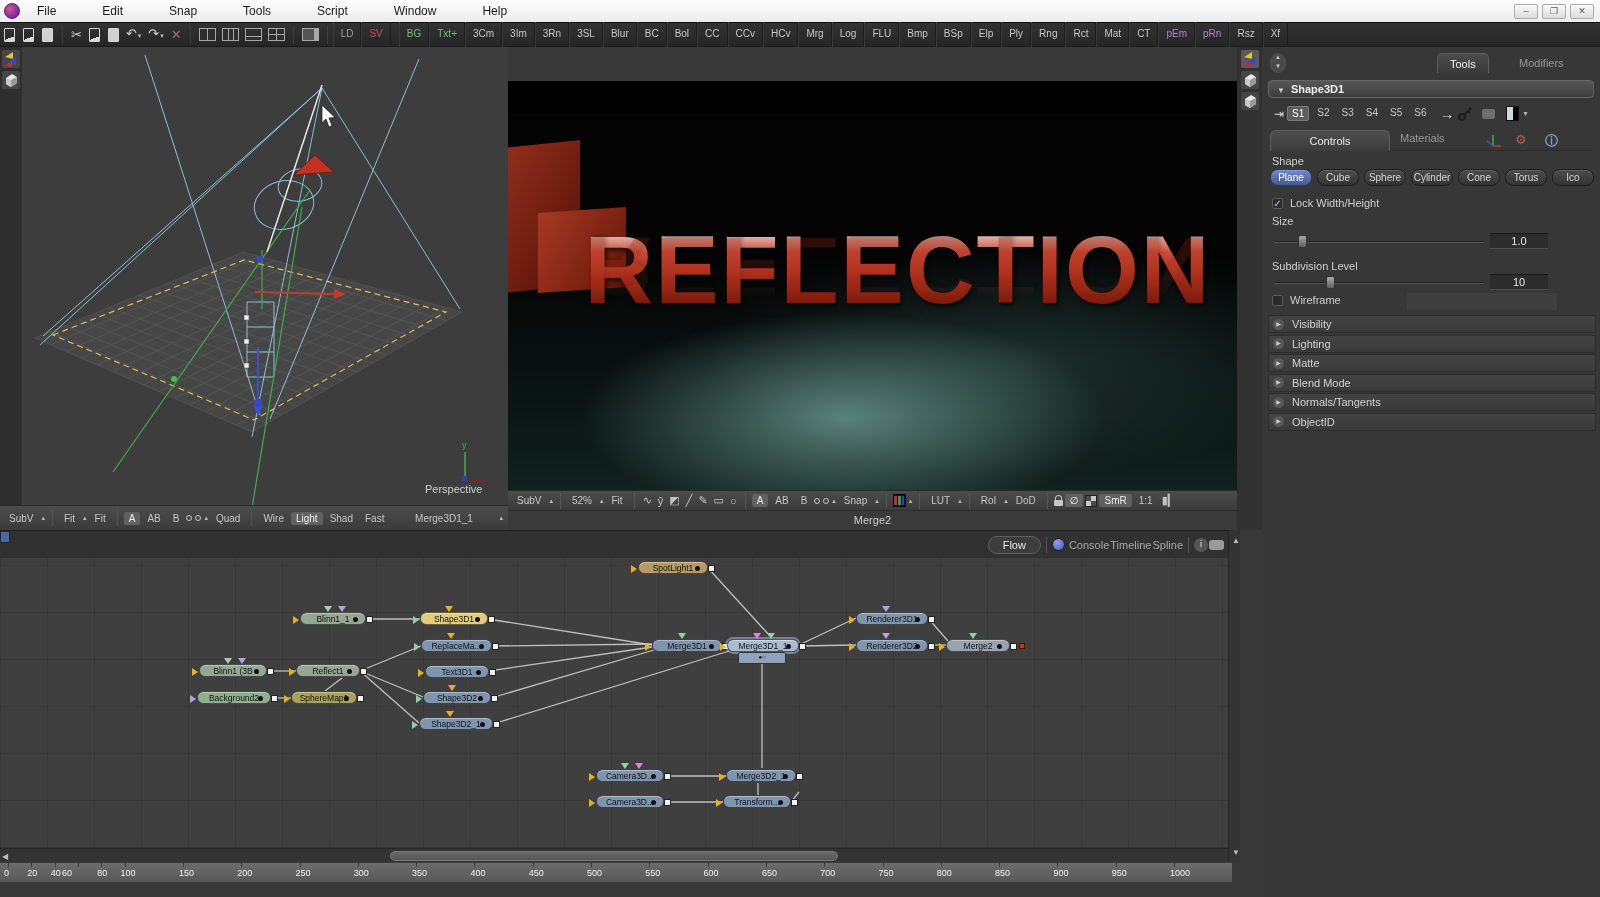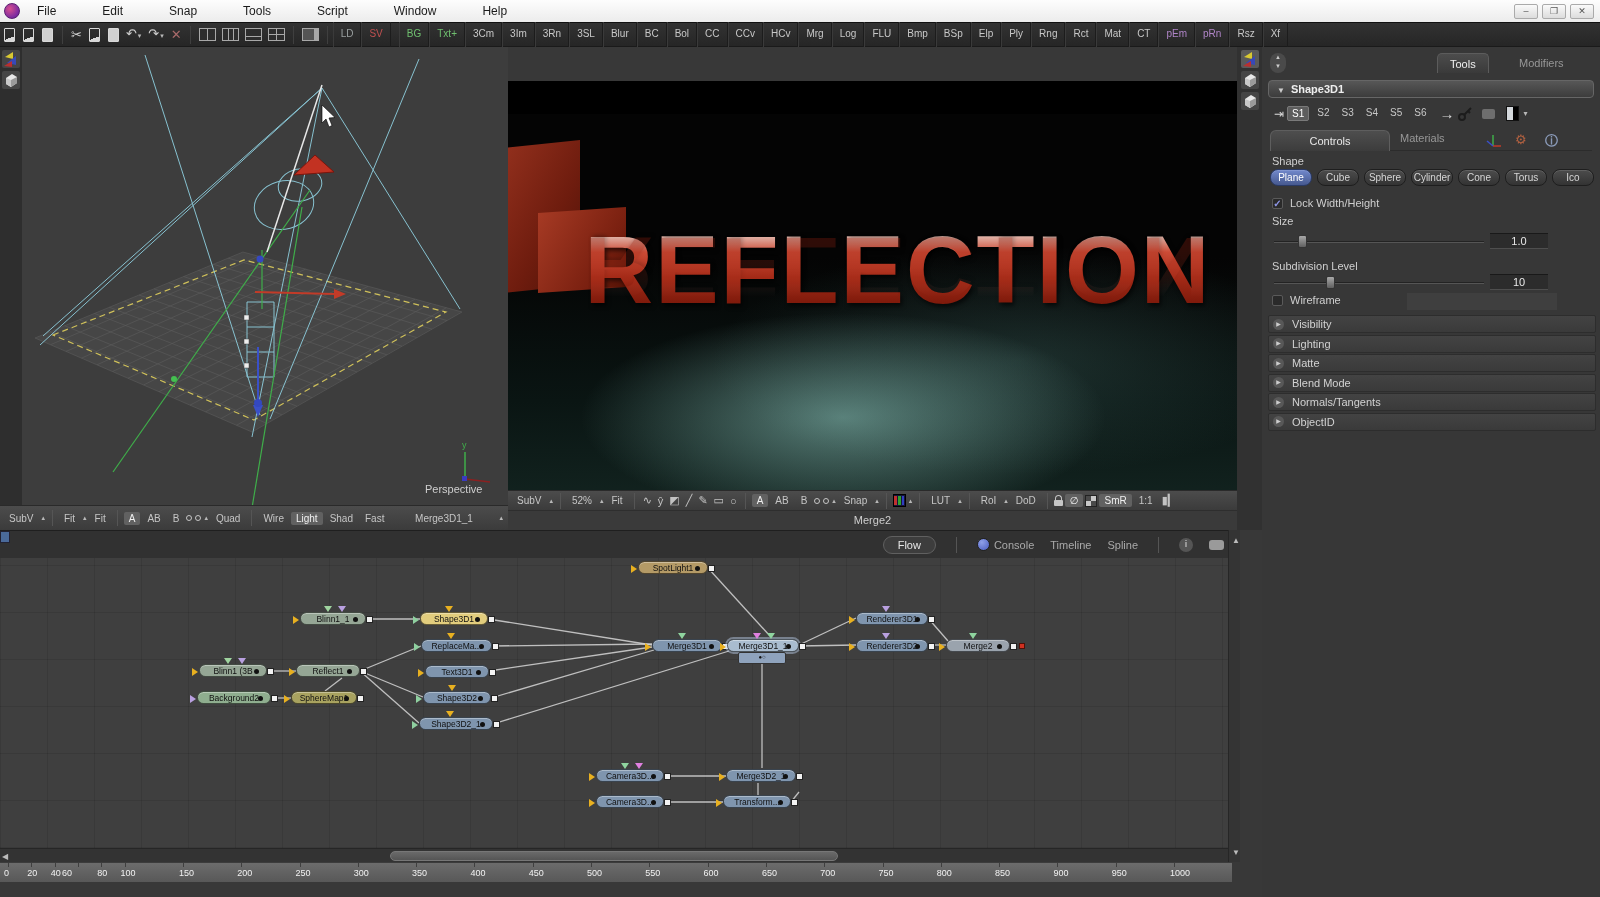--- a/index.html
+++ b/index.html
@@ -134,21 +134,21 @@
   .sect-row { height:18px; margin-bottom:1.5px; background:linear-gradient(#434343,#3a3a3a);
               border:1px solid #2d2d2d; border-radius:2px; display:flex; align-items:center; gap:8px;
               color:#d2d2d2; font-size:11px; padding-left:4px; }
   .sect-tri { width:11px; height:11px; border-radius:50%; background:#585858; color:#ccc;
               font-size:6px; text-align:center; line-height:11px; }
   #wf-ghost { position:absolute; left:145px; top:246px; width:150px; height:17px; background:#3f3f3f; }
 
   
   #flow-tabbar { position:absolute; left:0; top:530px; width:1240px; height:28px; background:#313131;
                  border-top:1px solid #1f1f1f; display:flex; align-items:center; justify-content:flex-end;
-                 gap:16px; padding-right:16px; color:#a9a9a9; font-size:11px; }
+                 gap:1px; padding-right:16px; color:#a9a9a9; font-size:11px; }
   #flow-btn { background:#3d3d3d; border:1px solid #606060; border-radius:10px; color:#e6e6e6;
               padding:2px 14px; }
   .blue-dot-ic { width:13px; height:13px; border-radius:50%; background:radial-gradient(circle at 35% 30%, #8fa0e8, #4a5cc0); 
                  display:inline-block; vertical-align:-2px; margin-right:4px; border:1px solid #222; }
   .info-round { width:14px; height:14px; border-radius:50%; background:#555; color:#bbb; font-size:9px;
                 font-weight:bold; text-align:center; line-height:13px; }
   .bubble-ic { width:15px; height:10px; background:#9a9a9a; border-radius:3px; position:relative; }
   .bubble-ic:after { content:""; position:absolute; left:3px; bottom:-3px; border:3px solid transparent;
                      border-top-color:#9a9a9a; }
   #flow-corner { position:absolute; left:0; top:531px; width:10px; height:12px; background:#4a6a9a; border:1px solid #223; }

